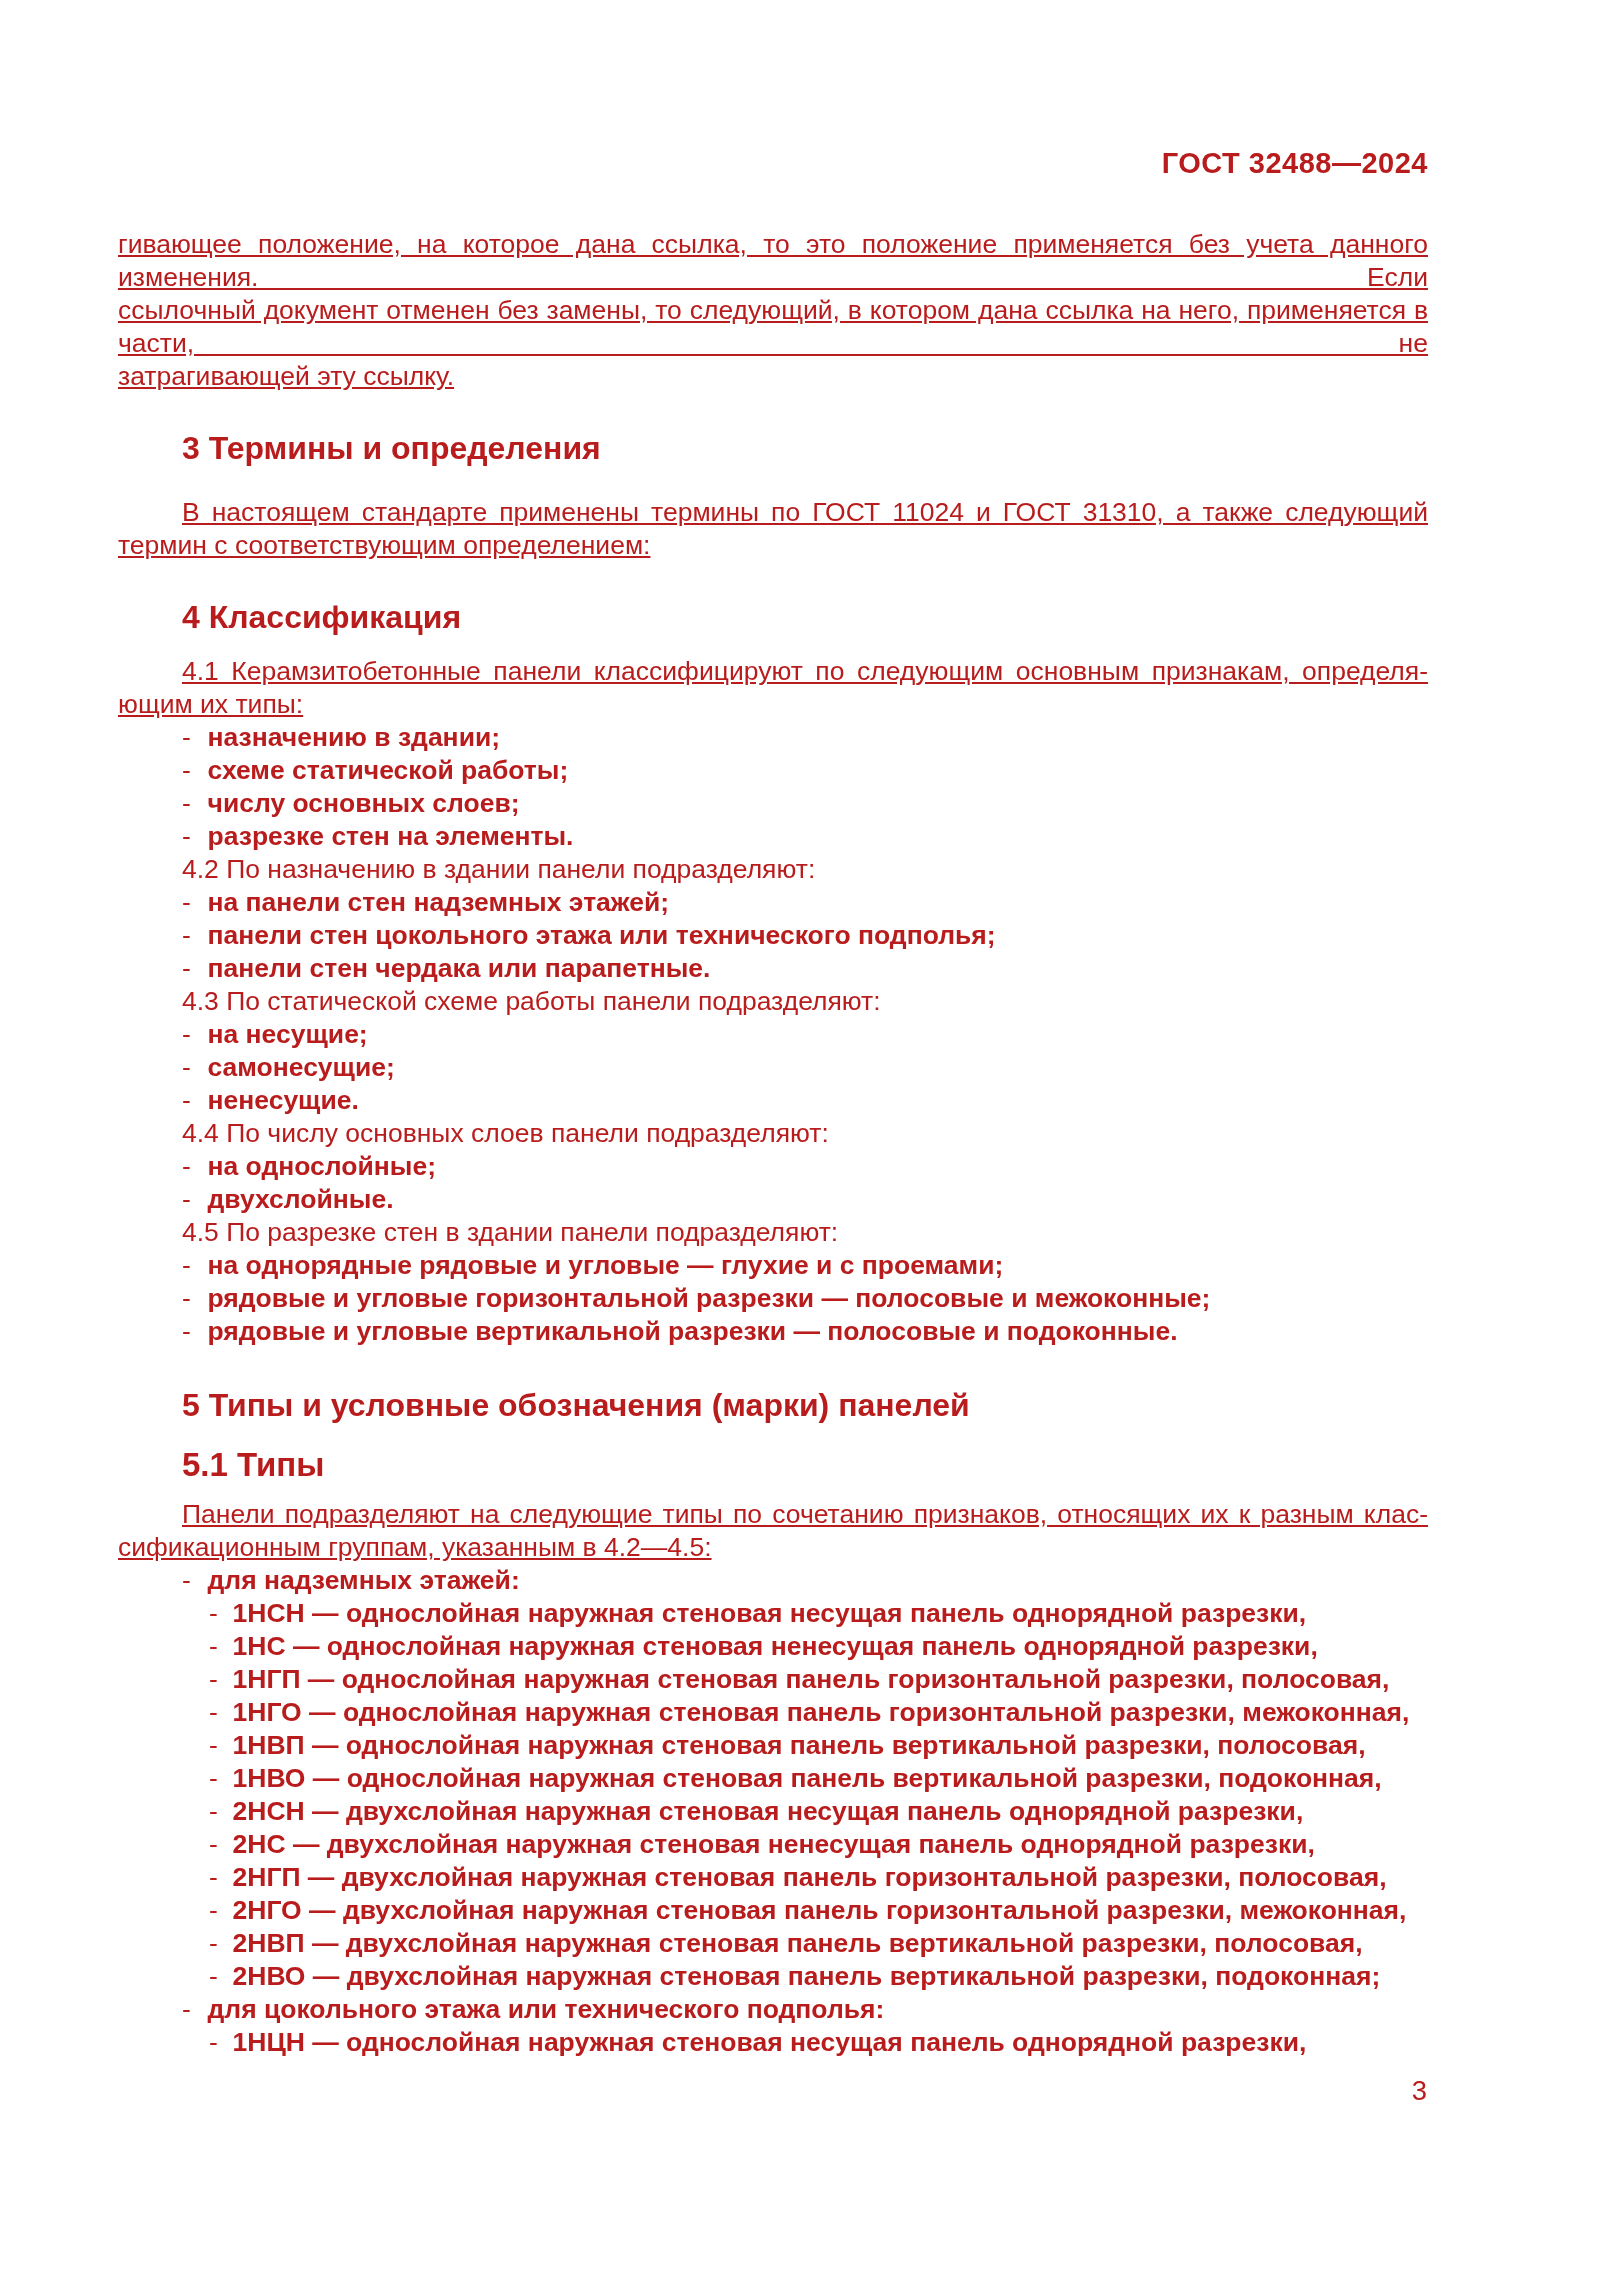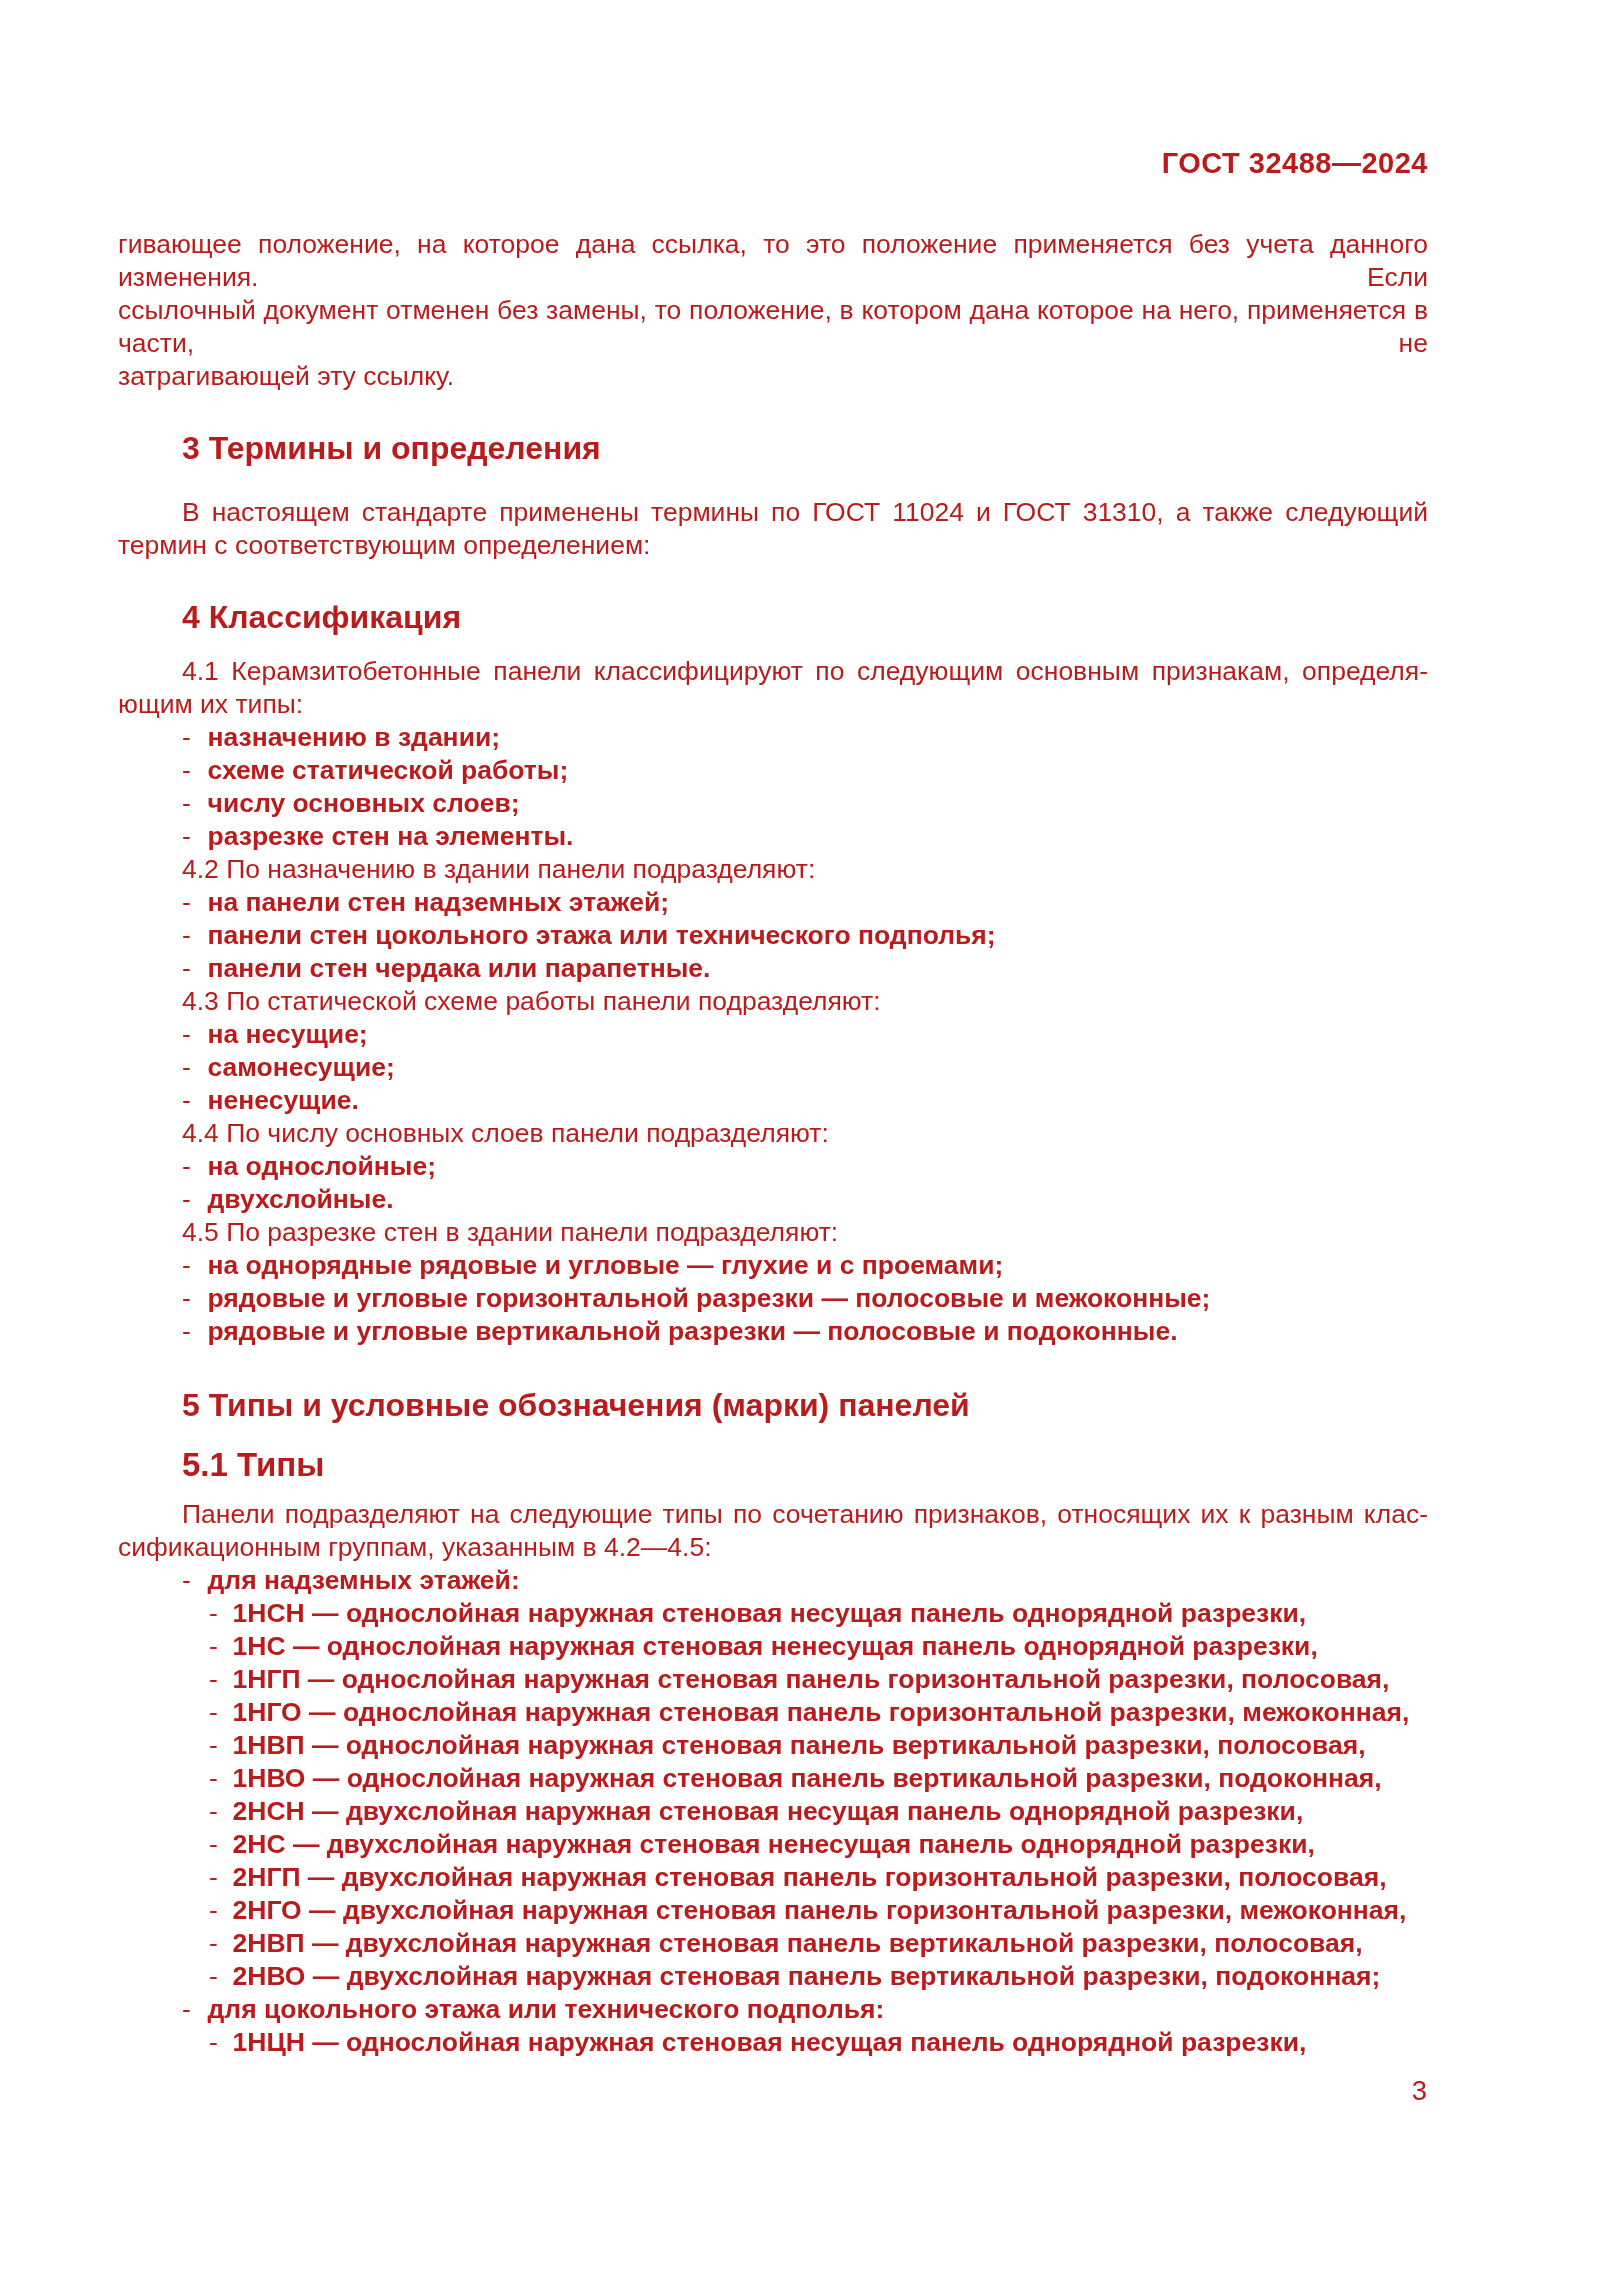--- a/index.html
+++ b/index.html
@@ -22,21 +22,21 @@
   }
   .content {
     position: absolute;
     left: 118px;
     top: 228px;
     width: 1310px;
     font-size: 26.5px;
     line-height: 33px;
   }
   .para { margin: 0; }
-  .line { display: block; }
+  .line { display: block; text-decoration: underline; }
   
   .jl {
     text-align: justify;
     text-align-last: justify;
     -moz-text-align-last: justify;
   }
   .indent { text-indent: 64px; }
   .bold { font-weight: bold; }
   .heading {
     font-weight: bold;
@@ -74,21 +74,21 @@
 <body>
 
 <div class="page">
 
   <div class="doc-header">ГОСТ 32488—2024</div>
 
   <div class="content">
 
     <div class="para">
       <span class="line jl">гивающее положение, на которое дана ссылка, то это положение применяется без учета данного изменения. Если</span>
-      <span class="line jl">ссылочный документ отменен без замены, то положение, в котором дана которое на него, применяется в части, не</span>
+      <span class="line jl">ссылочный документ отменен без замены, то следующий, в котором дана ссылка на него, применяется в части, не</span>
       <span class="line">затрагивающей эту ссылку.</span>
     </div>
 
     <div class="heading sp-h3">3 Термины и определения</div>
 
     <div class="para">
       <span class="line jl indent">В настоящем стандарте применены термины по ГОСТ 11024 и ГОСТ 31310, а также следующий</span>
       <span class="line">термин с соответствующим определением:</span>
     </div>
 

